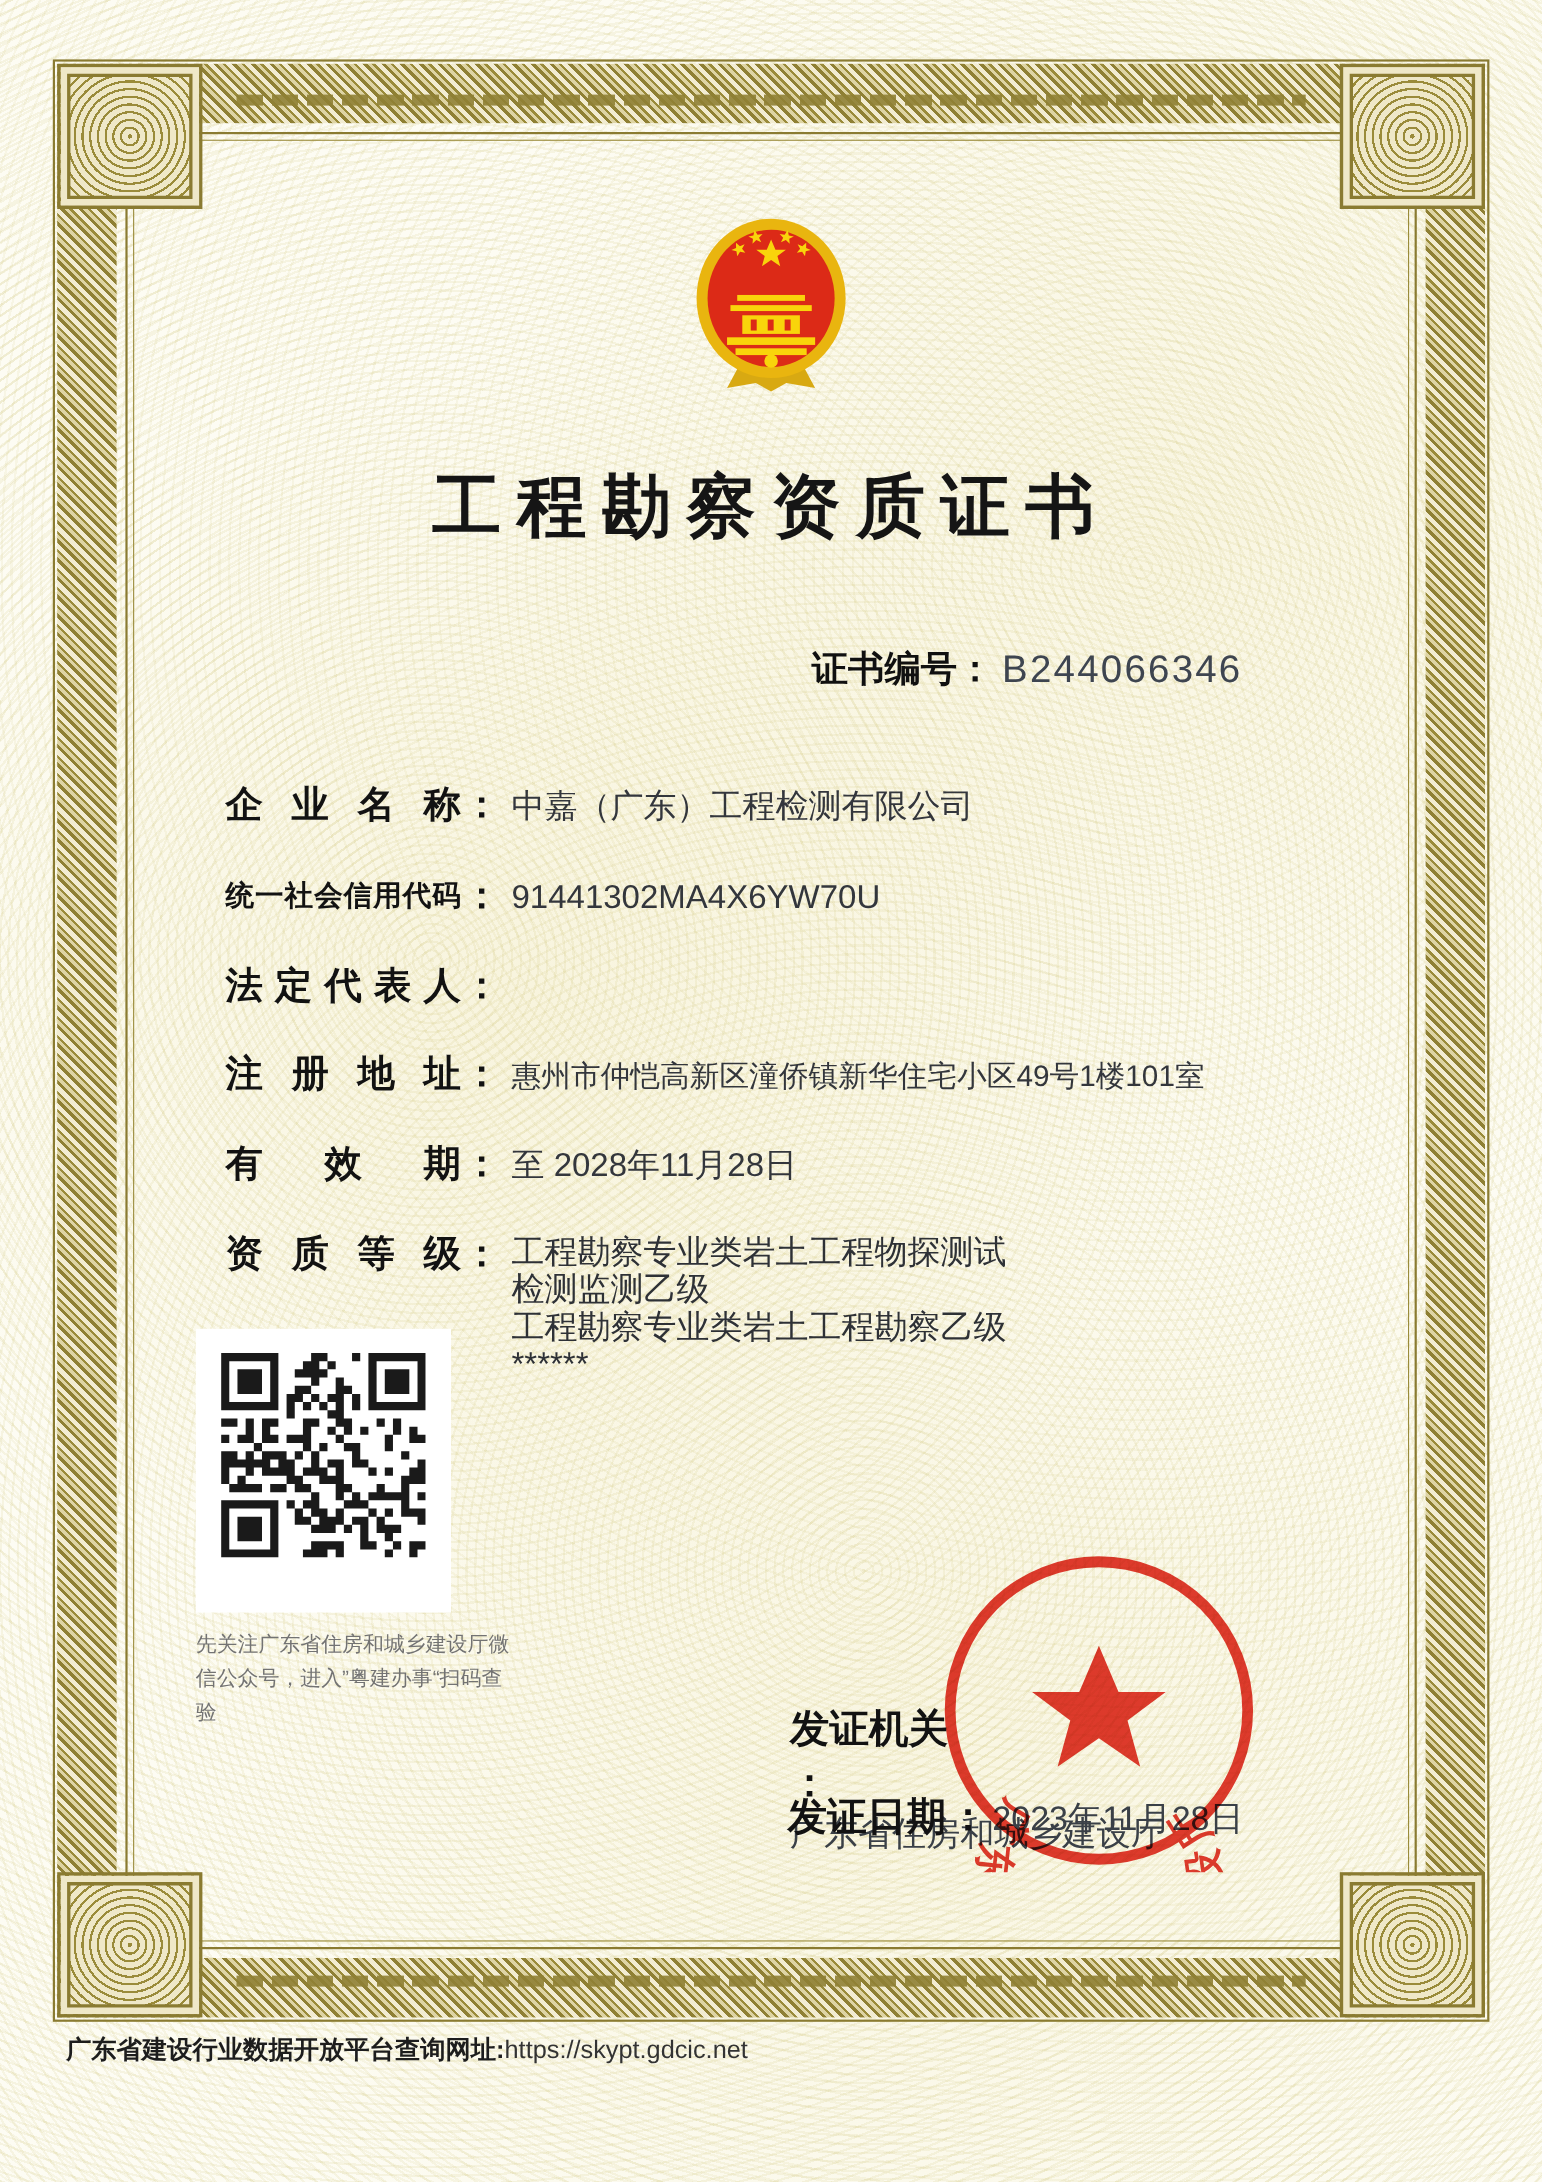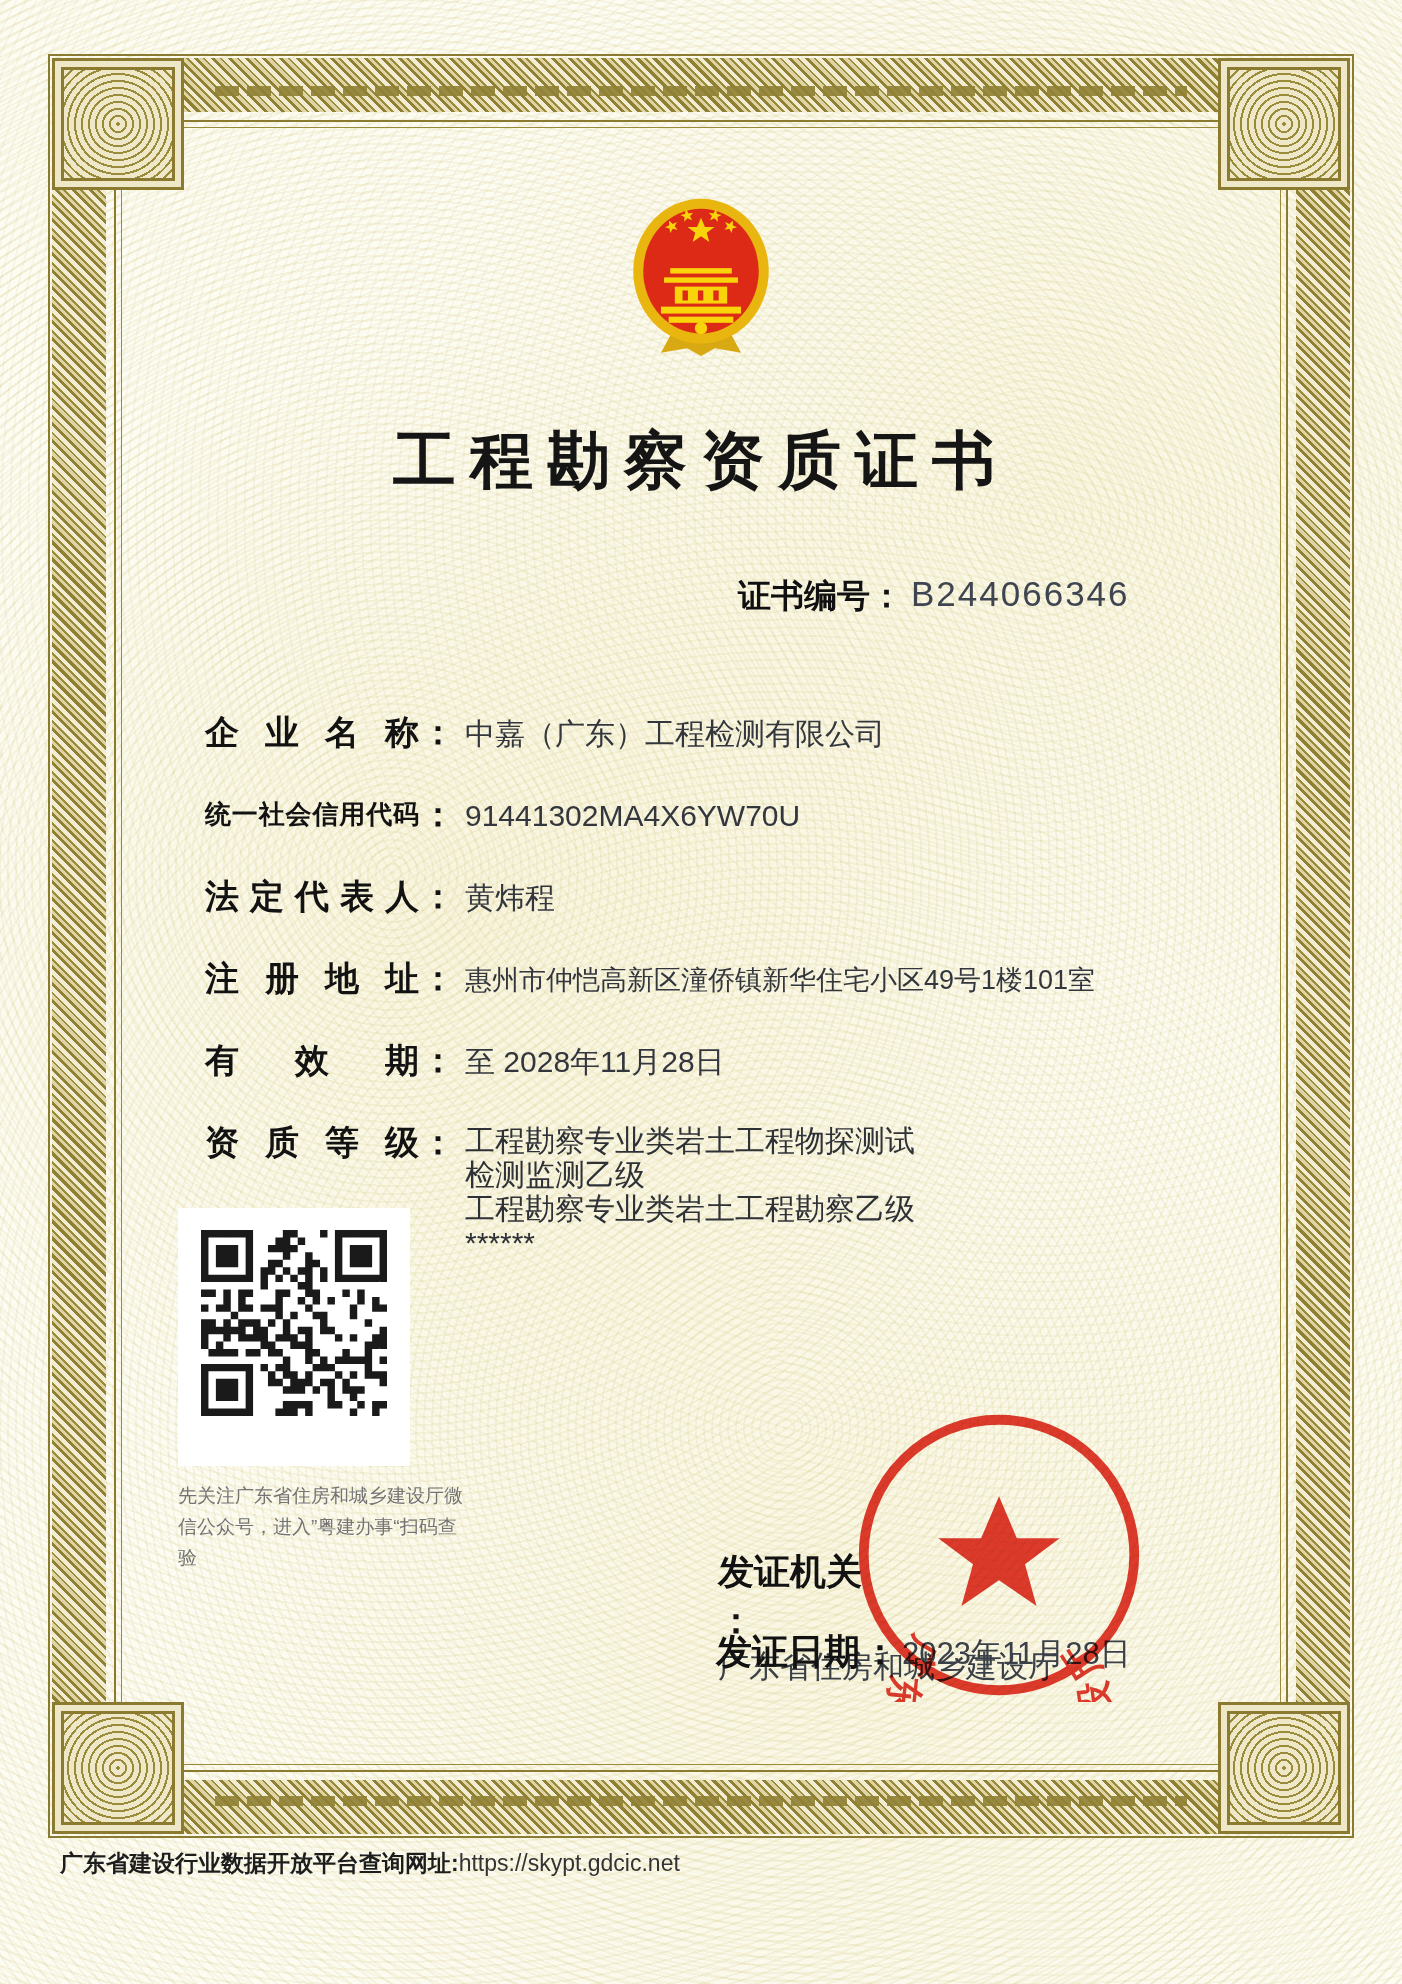--- a/index.html
+++ b/index.html
@@ -37,21 +37,21 @@
   }
   .c-tl{left:52px;top:58px;} .c-tr{right:52px;top:58px;}
   .c-bl{left:52px;bottom:150px;} .c-br{right:52px;bottom:150px;}
   
   .emblem{position:absolute;left:50%;top:196px;transform:translateX(-50%);width:154px;height:172px;}
   
   .title{
     position:absolute;left:0;right:0;top:418px;text-align:center;
     font-size:63px;font-weight:800;letter-spacing:14px;color:#151515;
   }
-  .certno{position:absolute;left:738px;top:574px;display:flex;align-items:flex-start;}
+  .certno{position:absolute;left:738px;top:586px;display:flex;align-items:center;}
   .certno-label{font-size:33px;font-weight:800;color:#101010;}
   .certno-value{font-size:35px;color:#3e4550;letter-spacing:2px;margin-left:8px;}
   
   .fields{position:absolute;left:205px;top:712px;width:1065px;}
   .frow{display:flex;align-items:flex-start;margin-bottom:40px;}
   .flabel{
     display:inline-block;width:214px;font-weight:800;font-size:34px;color:#121212;
     text-align:justify;text-align-last:justify;line-height:40px;white-space:nowrap;
   }
   .flabel.small{font-size:26px;}
@@ -133,21 +133,20 @@
     <span class="fvalue">中嘉（广东）工程检测有限公司</span>
   </div>
   <div class="frow">
     <span class="flabel small">统一社会信用代码</span>
     <span class="fcolon">：</span>
     <span class="fvalue">91441302MA4X6YW70U</span>
   </div>
   <div class="frow">
     <span class="flabel">法定代表人</span>
     <span class="fcolon">：</span>
-    <span class="fvalue">黄炜程</span>
   </div>
   <div class="frow">
     <span class="flabel">注册地址</span>
     <span class="fcolon">：</span>
     <span class="fvalue addr">惠州市仲恺高新区潼侨镇新华住宅小区49号1楼101室</span>
   </div>
   <div class="frow">
     <span class="flabel">有效期</span>
     <span class="fcolon">：</span>
     <span class="fvalue">至 2028年11月28日</span>

